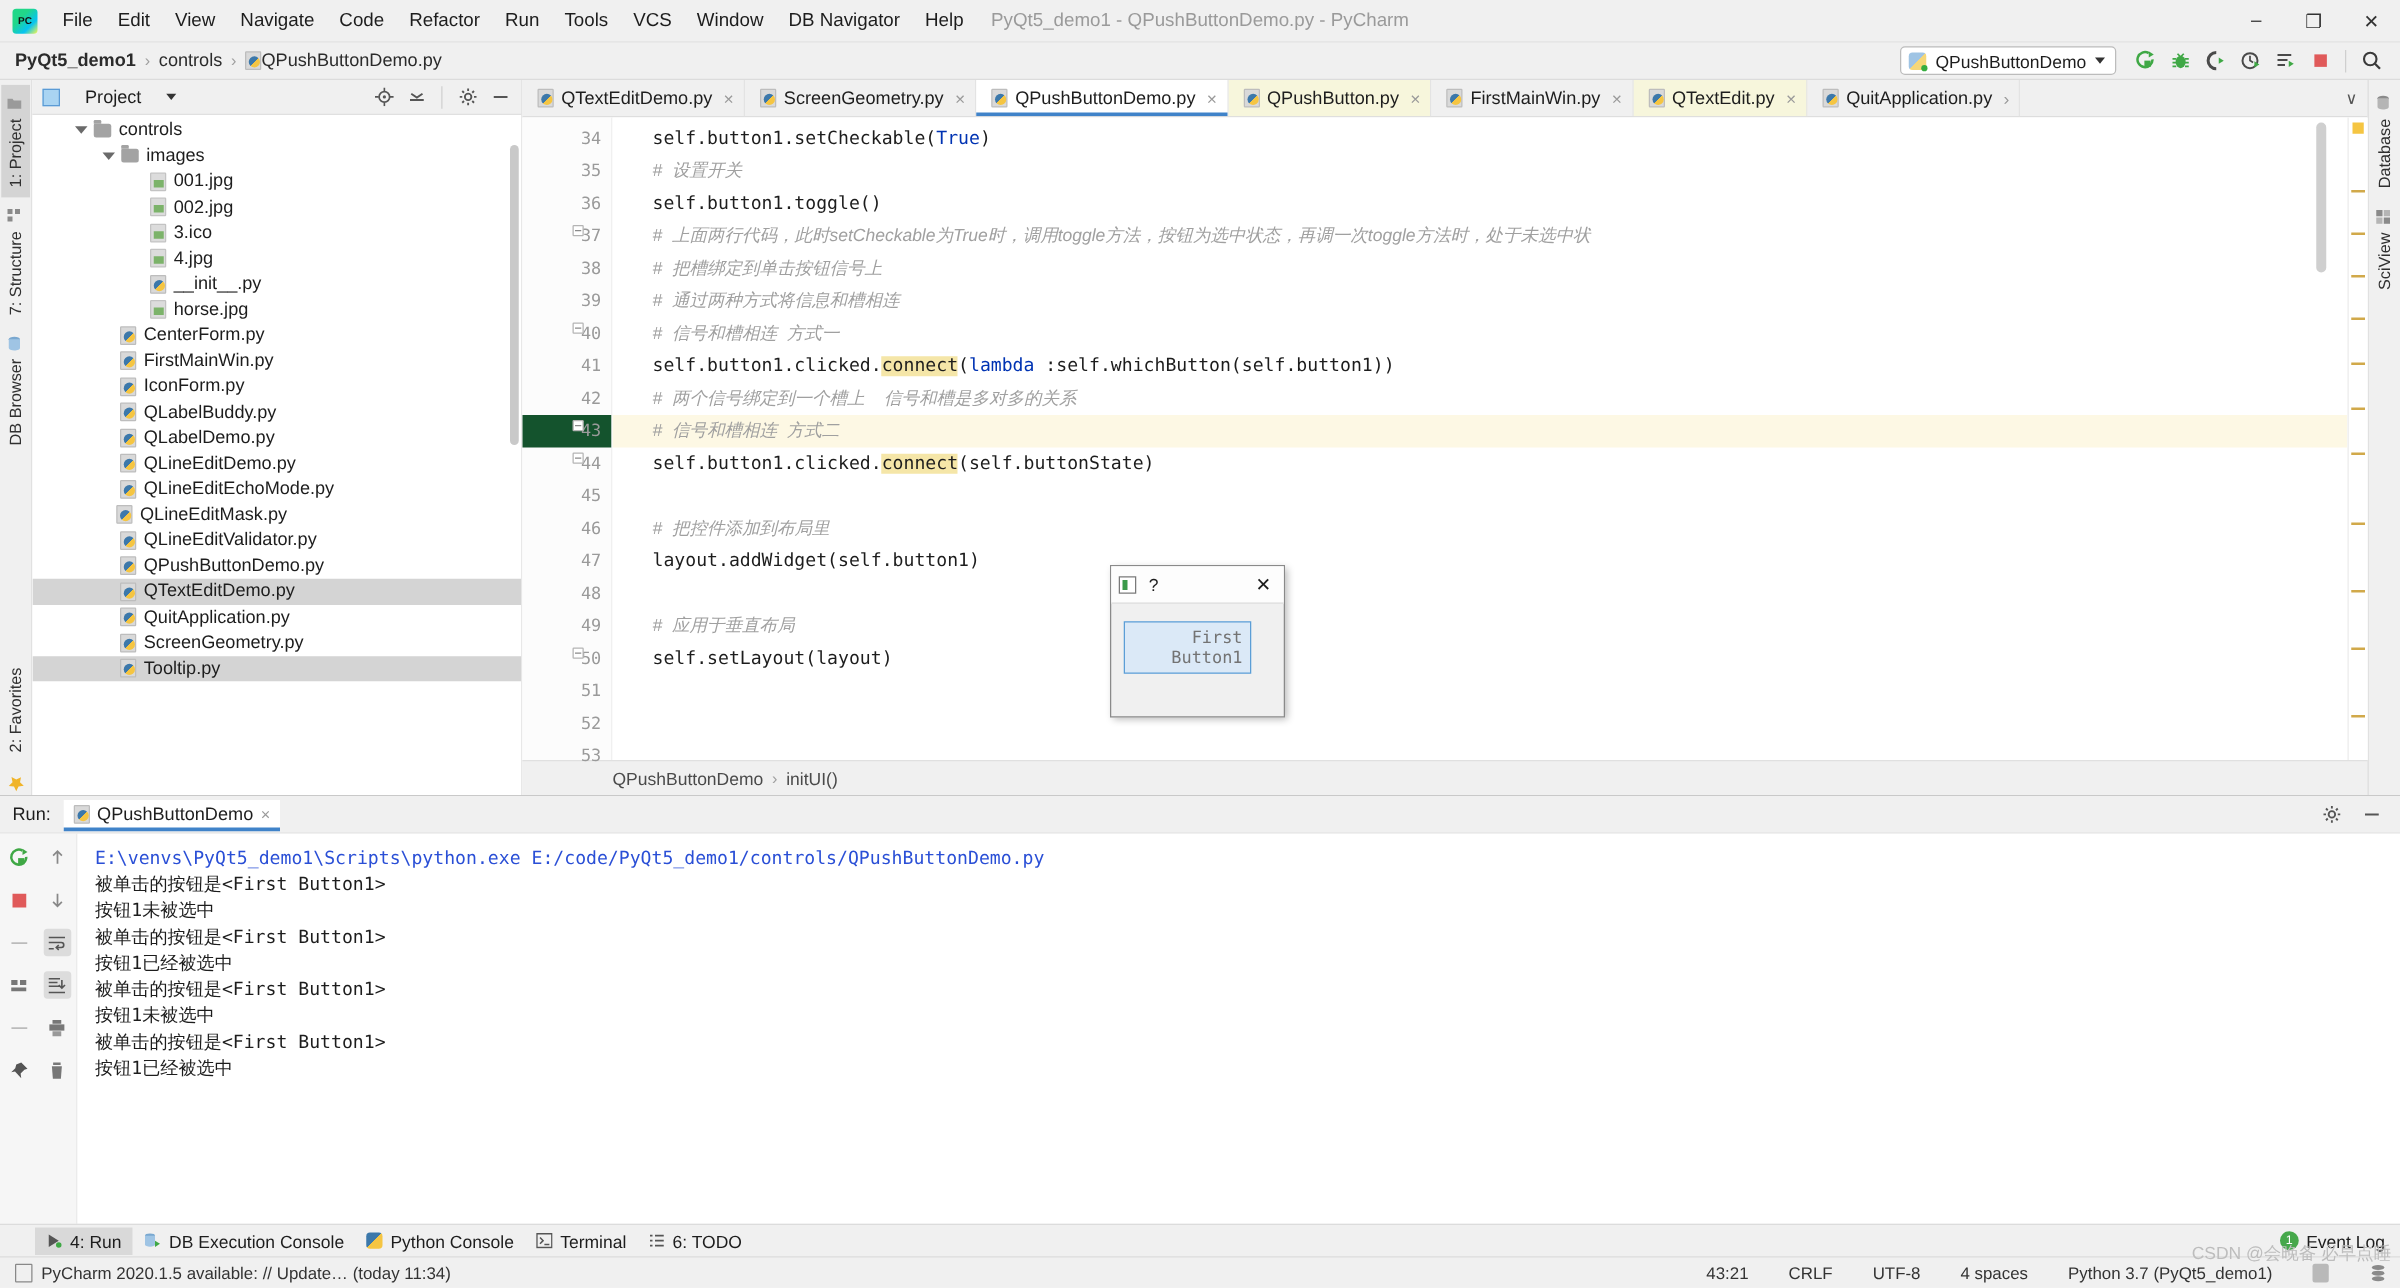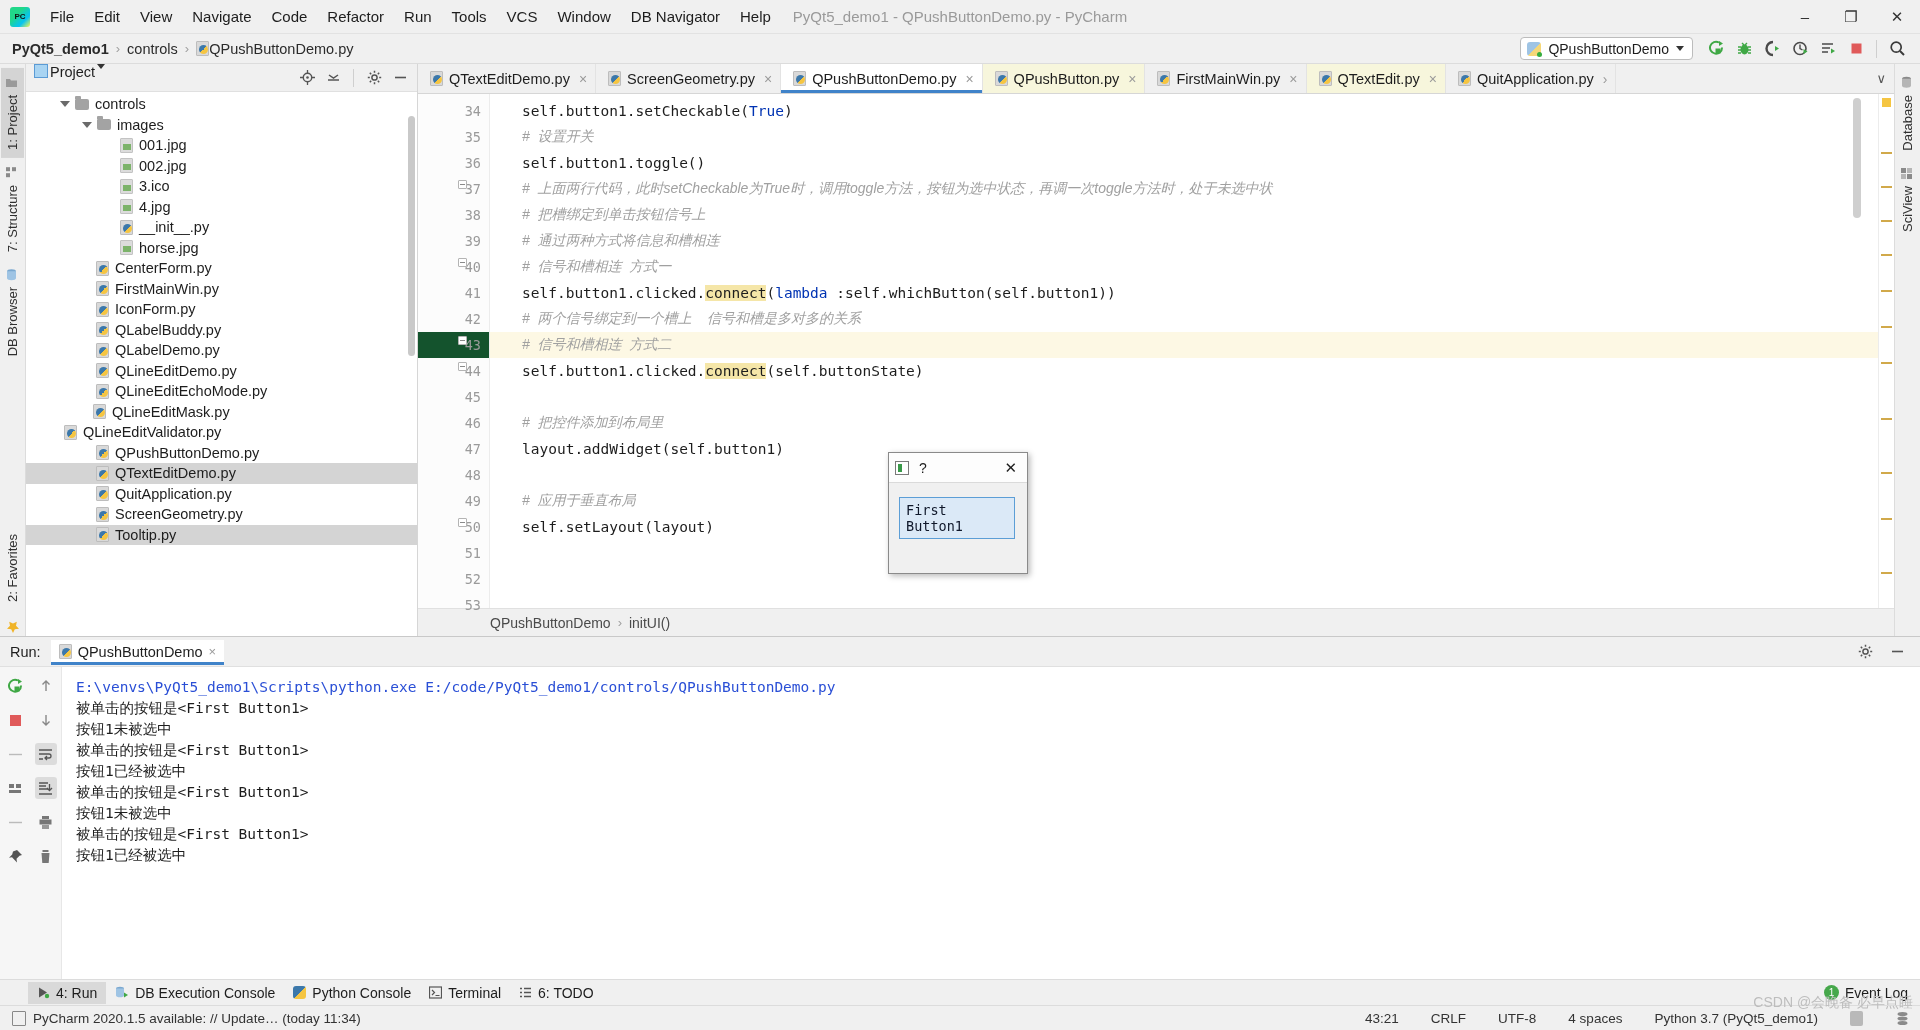--- a/index.html
+++ b/index.html
@@ -102,22 +102,22 @@
   .vtab.active { background: #d4d4d4; }
   .vtab .vico { width: 13px; height: 13px; flex: 0 0 13px; transform: rotate(180deg); }
   .vstrip .spacer { flex: 1 1 auto; }
 
   
   .project-panel {
     width: 392px; flex: 0 0 392px; background: #fff; display: flex; flex-direction: column;
     border-right: 1px solid #d6d6d6; min-height: 0;
   }
   .panel-head {
-    height: 28px; flex: 0 0 28px; background: #f0f0f0; display: flex; 
-    padding: 0 6px 0 8px; border-bottom: 1px solid #e0e0e0; gap: 2px;
+    height: 28px; flex: 0 0 28px; background: #f0f0f0; display: flex; align-items: center;
+    padding: 0 6px 0 8px; border-bottom: 1px solid #e0e0e0; gap: 20px;
   }
   .panel-head .sq {
     width: 14px; height: 14px; background: #a9d4f2; border: 1px solid #5b9bd5;
   }
   .panel-title { font-size: 14.5px; color: #1d1d1d; }
   .panel-head .hr-tools { margin-left: auto; display: flex; align-items: center; gap: 4px; }
   .ph-btn { width: 22px; height: 20px; display: flex; align-items: center; justify-content: center; }
 
   .tree { flex: 1 1 auto; overflow: hidden; position: relative; padding-top: 2px; background: #fff; }
   .trow {
@@ -213,23 +213,23 @@
     border-bottom: 1px solid #dadada;
   }
   .qt-ico { width: 14px; height: 14px; border: 1px solid #7a7a7a; background: #fff; position: relative; }
   .qt-ico::after {
     content: ""; position: absolute; left: 2px; top: 2px; width: 4px; height: 8px; background: #3a9a4a;
   }
   .qt-help { margin-left: 10px; font-size: 14px; color: #1d1d1d; }
   .qt-x { margin-left: auto; font-size: 15px; color: #1d1d1d; padding: 0 6px; }
   .qt-body { padding: 14px 10px 0 10px; }
   .qt-btn {
-    display: block; width: 116px; padding: 4px 6px;
-    font-family: "DejaVu Sans Mono", monospace; font-size: 13.5px; color: #0f172a;
-    background: #dbe9f7; border: 1px solid #5c9ed6; text-align: left;
+    display: block; width: 102px; padding: 4px 6px;
+    font-family: "DejaVu Sans Mono", monospace; font-size: 13.5px; color: #737373;
+    background: #dbe9f7; border: 1px solid #5c9ed6; text-align: right;
   }
 
   
   .runwin {
     flex: 0 0 343px; display: flex; flex-direction: column; background: #fff;
     border-top: 1px solid #c9c9c9; min-height: 0;
   }
   .run-head {
     height: 30px; flex: 0 0 30px; background: #f0f0f0; display: flex; align-items: center;
     padding-left: 10px; gap: 10px; border-bottom: 1px solid #e0e0e0;
@@ -515,21 +515,21 @@
           <span>QLineEditDemo.py</span>
         </div>
         <div class="trow" style="padding-left:70px">
           <span class="pyfile-ico ic"></span>
           <span>QLineEditEchoMode.py</span>
         </div>
         <div class="trow" style="padding-left:67px">
           <span class="pyfile-ico ic"></span>
           <span>QLineEditMask.py</span>
         </div>
-        <div class="trow" style="padding-left:38px">
+        <div class="trow" style="padding-left:70px">
           <span class="pyfile-ico ic"></span>
           <span>QLineEditValidator.py</span>
         </div>
         <div class="trow" style="padding-left:70px">
           <span class="pyfile-ico ic"></span>
           <span>QPushButtonDemo.py</span>
         </div>
         <div class="trow sel" style="padding-left:70px">
           <span class="pyfile-ico ic"></span>
           <span>QTextEditDemo.py</span>

